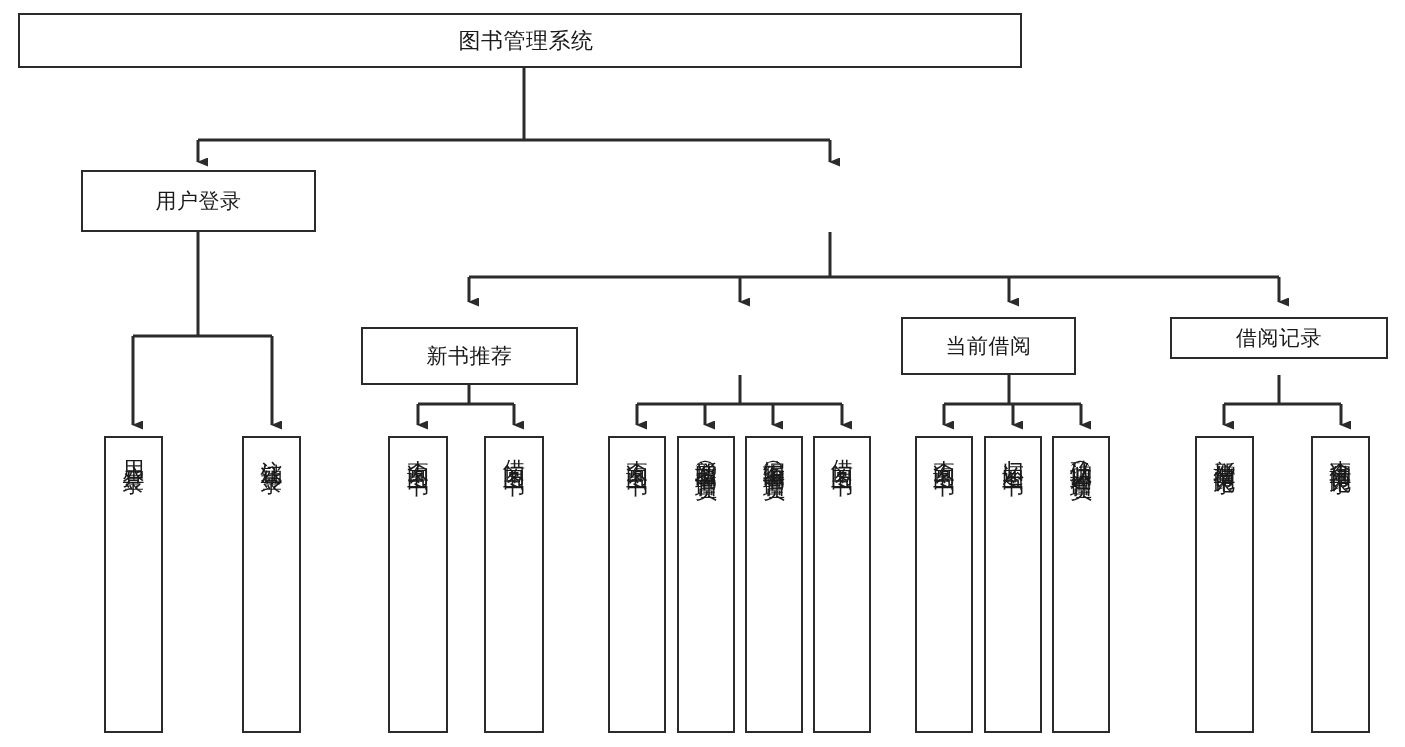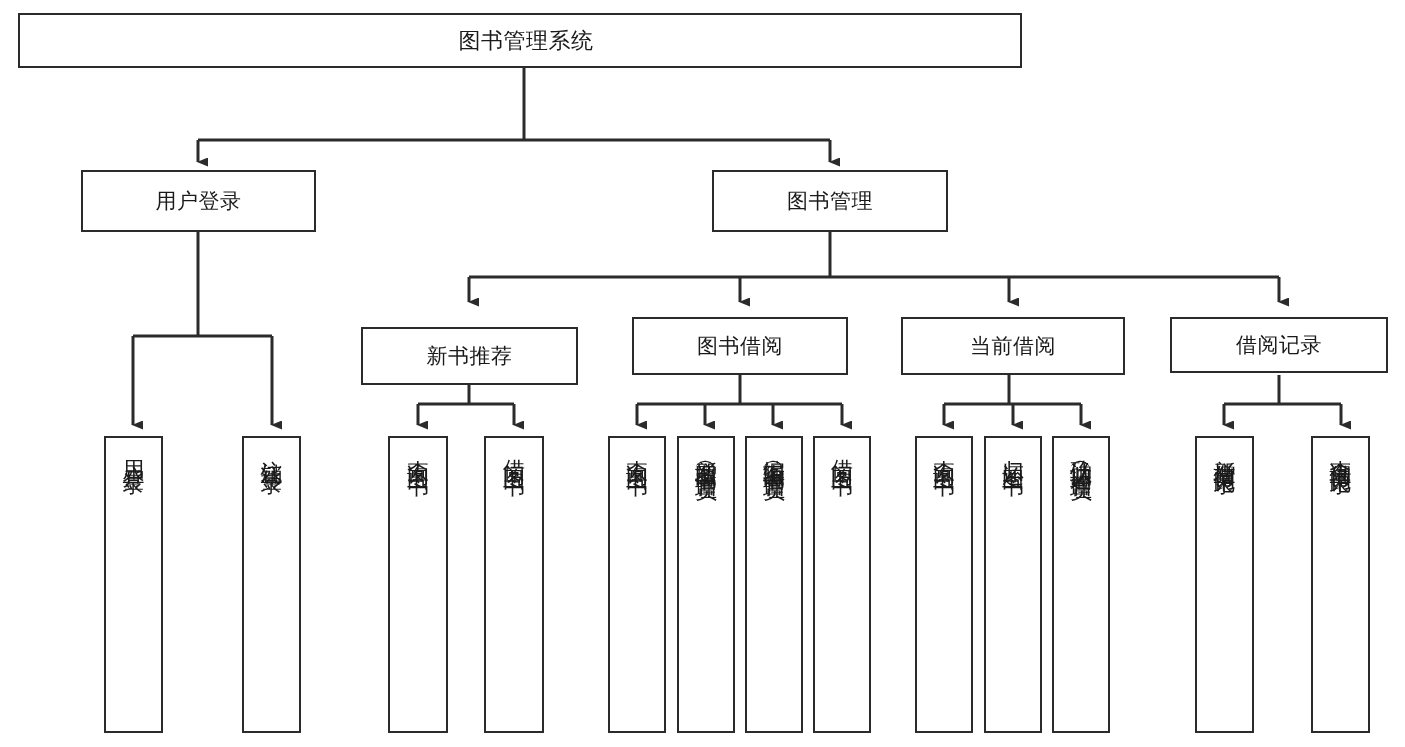--- a/index.html
+++ b/index.html
@@ -131,34 +131,28 @@
     </g>
   </svg>
 
   <div class="node root horizontal" style="left:18px; top:13px; width:1004px; height:55px;padding-left:12px;">
     <span class="node-label">图书管理系统</span>
   </div>
 
   <div class="node horizontal" style="left:81px; top:170px; width:235px; height:62px;">
     <span class="node-label">用户登录</span>
   </div>
-  <div class="node horizontal" style="left:712px; top:170px; width:236px; height:62px;">
-    <span class="node-label">图书管理</span>
-  </div>
 
   <div class="node horizontal" style="left:361px; top:327px; width:217px; height:58px;">
     <span class="node-label">新书推荐</span>
   </div>
-  <div class="node horizontal" style="left:632px; top:317px; width:216px; height:58px;">
-    <span class="node-label">图书借阅</span>
-  </div>
-  <div class="node horizontal" style="left:901px; top:317px; width:224px; height:58px;">
+  <div class="node horizontal" style="left:901px; top:317px; width:175px; height:58px;">
     <span class="node-label">当前借阅</span>
   </div>
-  <div class="node horizontal" style="left:1170px; top:317px; width:218px; height:56px;">
+  <div class="node horizontal" style="left:1170px; top:317px; width:218px; height:42px;">
     <span class="node-label">借阅记录</span>
   </div>
 
   <div class="node vertical" style="left:104px; top:436px; width:59px; height:297px;">
     <span class="node-label">用户登录</span>
   </div>
   <div class="node vertical" style="left:242px; top:436px; width:59px; height:297px;">
     <span class="node-label">注销登录</span>
   </div>
 

